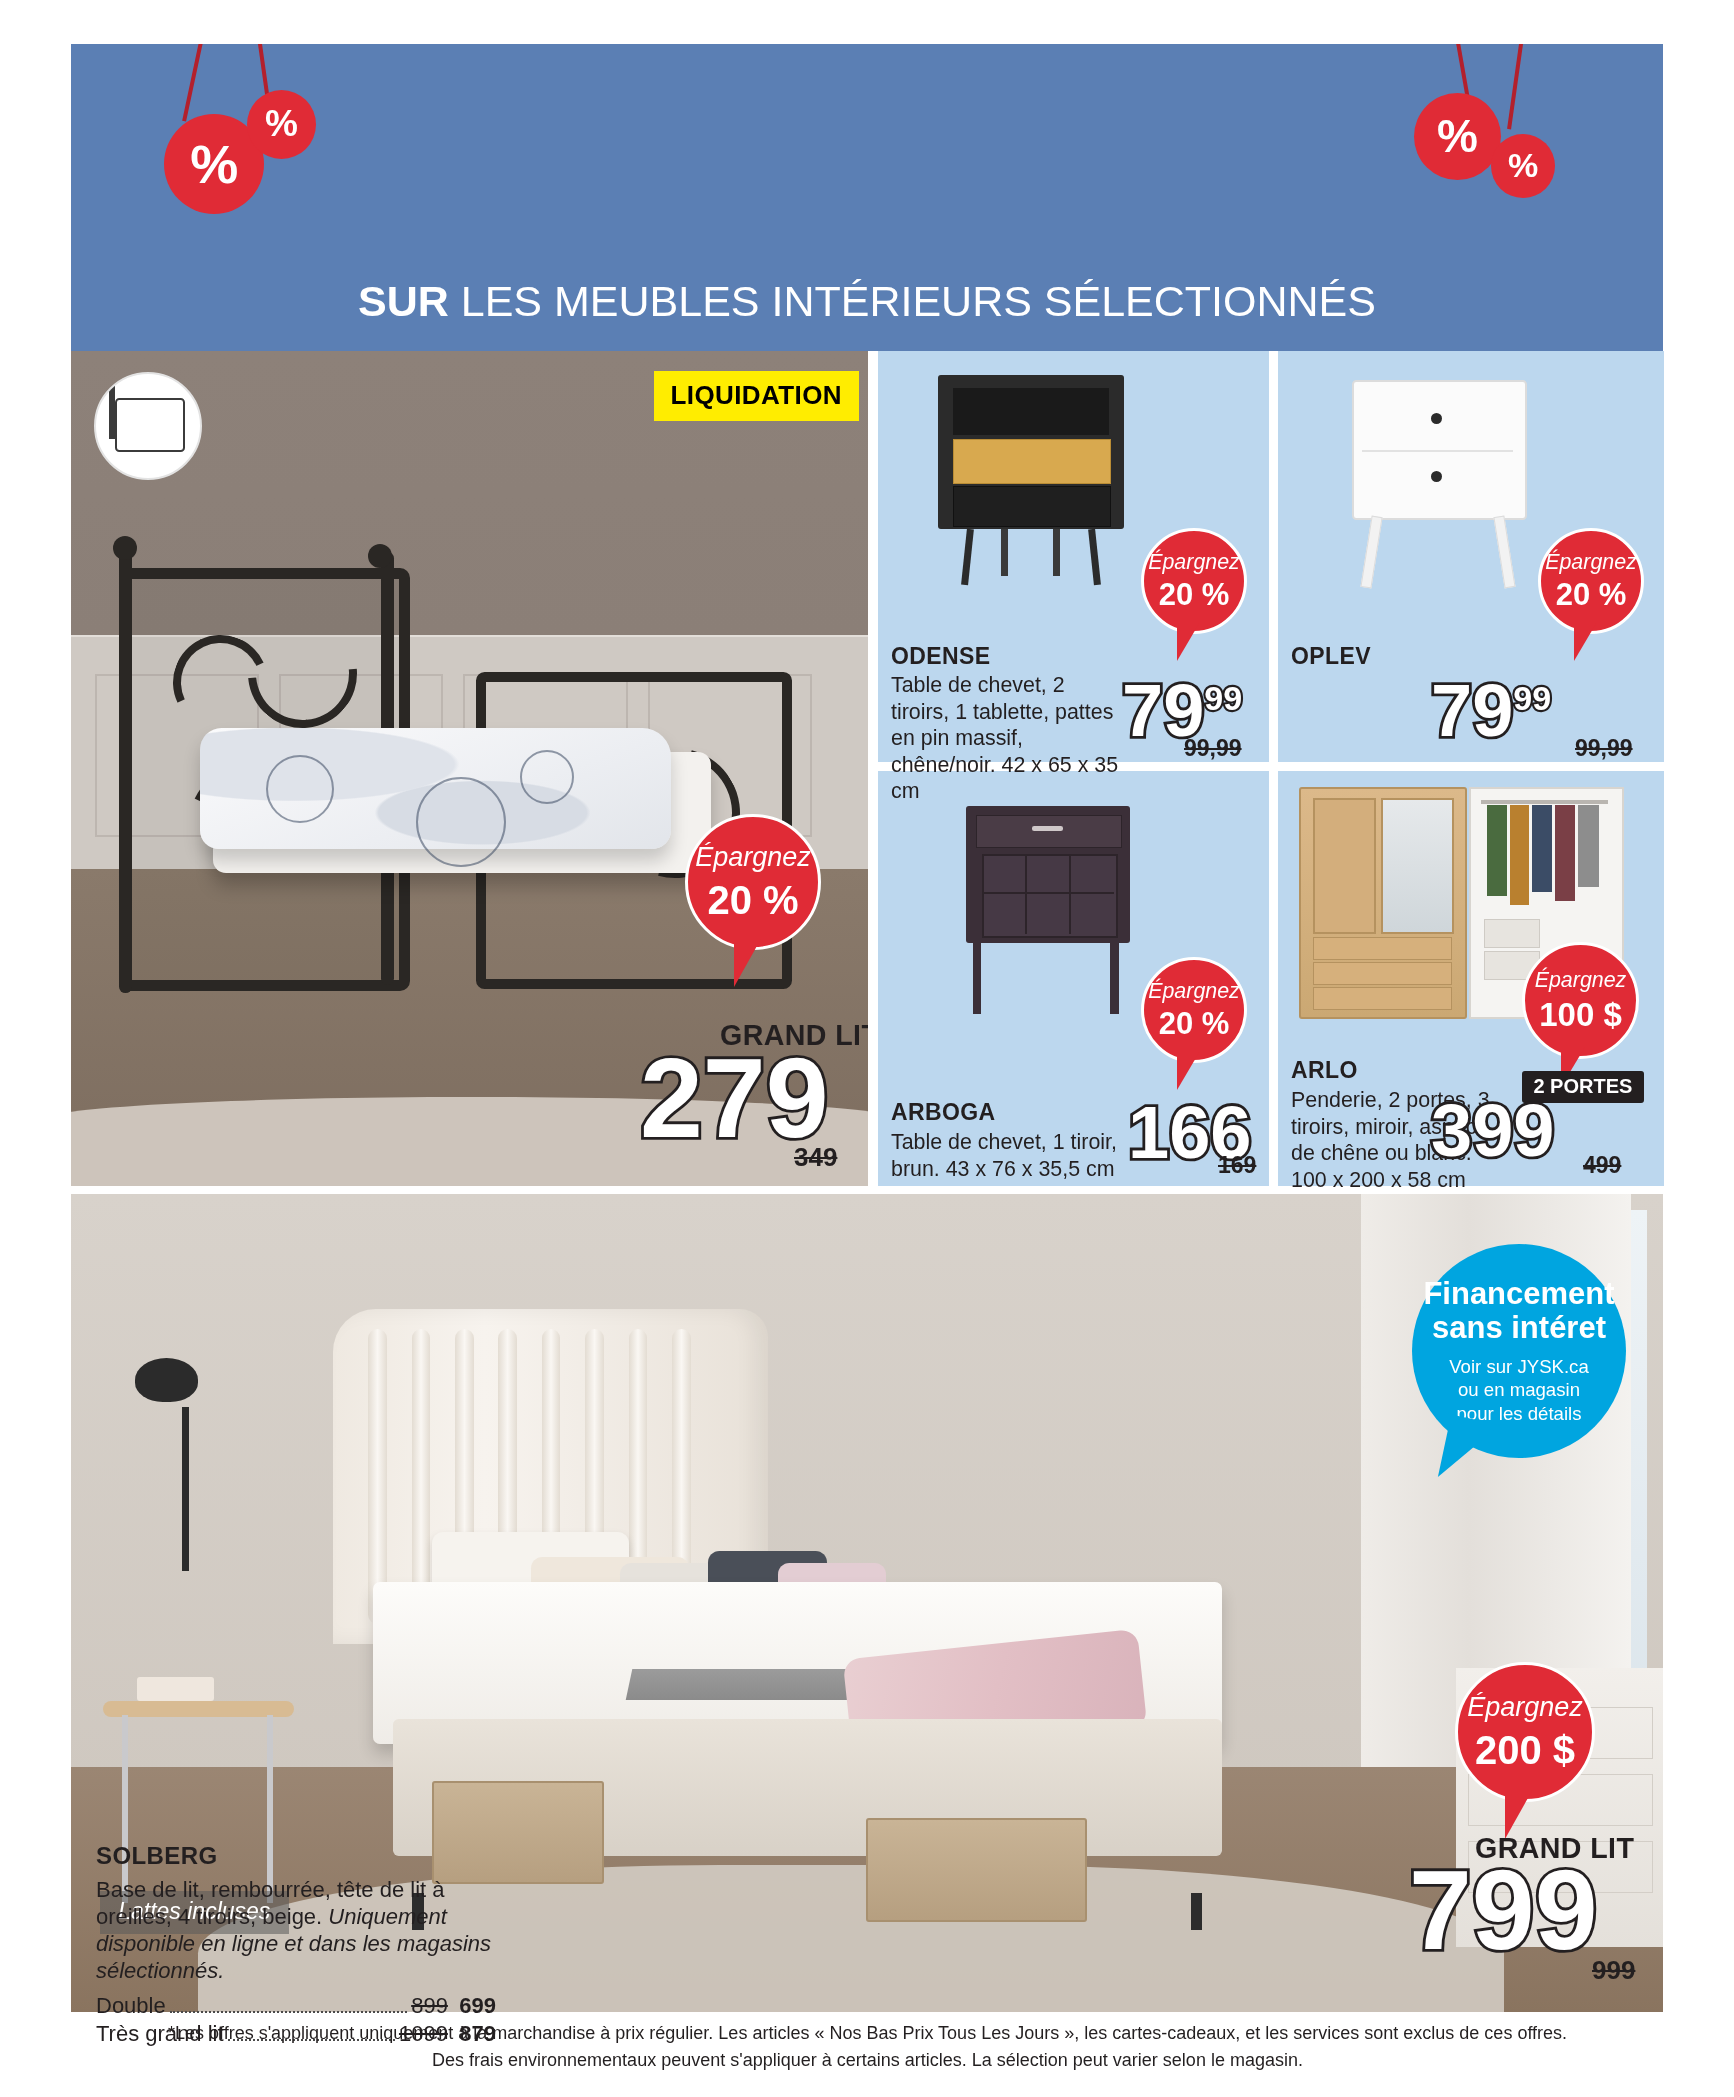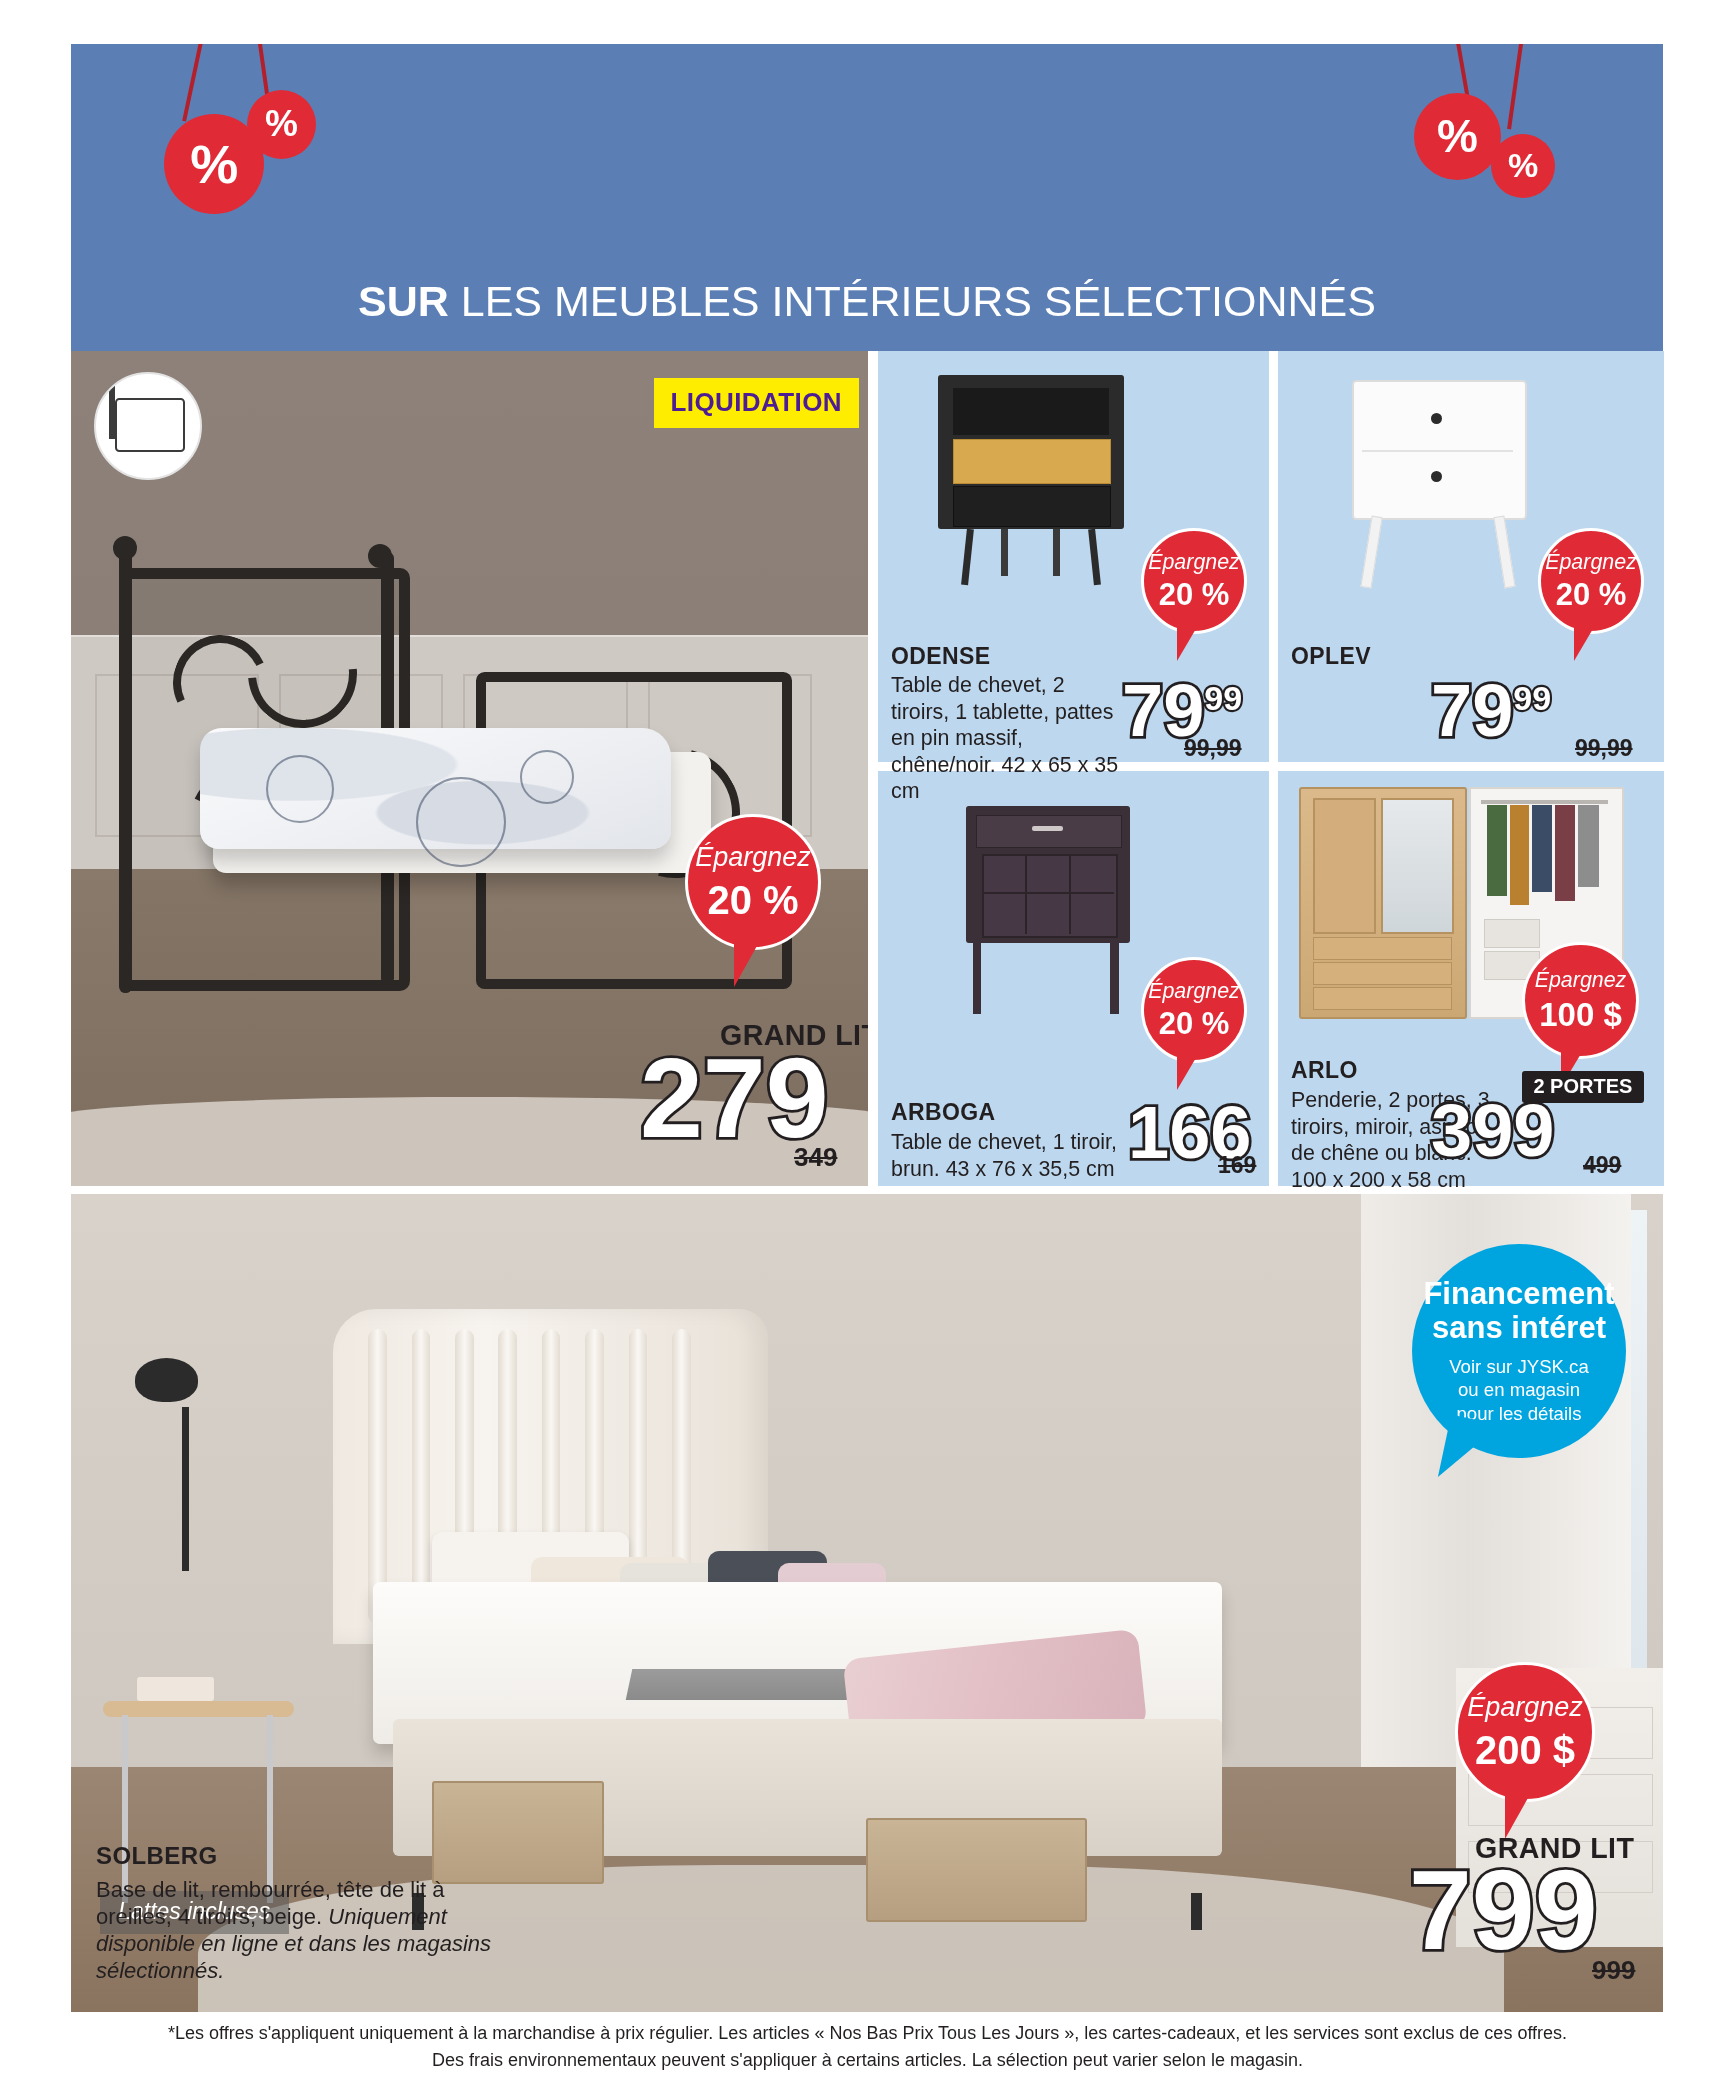--- a/index.html
+++ b/index.html
@@ -200,26 +200,25 @@
     position: absolute;
     left: 13px; top: 11.4px;
     width: 5.7px; height: 53px;
     background: #3b3b3b;
   }
 
   .liquidation {
     position: absolute;
     right: 13px; top: 20px;
     background: #ffed00;
-    color: #4c1d95;
+    color: #000000;
     font-weight: bold;
     font-size: 26px;
     padding: 8.6px 17px 10px 17px;
     letter-spacing: 0.4px;
-    margin-top: 7px;
   }
 
   .lattes-badge {
     position: absolute;
     padding: 7.1px 18.6px 8.6px 18.6px;
     background: rgba(90,90,90,0.55);
     color: #ffffff;
     font-size: 23px;
     font-style: italic;
     white-space: nowrap;
@@ -734,20 +733,34 @@
   <div class="fin-bubble" style="left:1412px; top:1244px;">
     <div class="t1">Financement</div>
     <div class="t1">sans intéret</div>
     <div class="t2" style="width:157px;">Voir sur JYSK.ca ou en magasin pour les détails</div>
   </div>
   <div class="fin-tail" style="left:1444px; top:1419px; transform:rotate(12deg);"></div>
 
   <div style="position:absolute; left:96px; top:1842px; width:400px;">
     <div style="font-size:24px; font-weight:bold; letter-spacing:0.4px; margin-bottom:5.7px;">SOLBERG</div>
     <div style="font-size:22px; line-height:1.24;"><span>Base de lit, rembourrée, tête de lit à oreilles, 4 tiroirs, beige. </span><i>Uniquement disponible en ligne et dans les magasins sélectionnés.</i></div>
+    <div class="price-lines">
+      <div class="price-line">
+        <span class="lbl">Double</span>
+        <span class="dots"></span>
+        <span class="old">899</span>
+        <span class="new">699</span>
+      </div>
+      <div class="price-line">
+        <span class="lbl">Très grand lit</span>
+        <span class="dots"></span>
+        <span class="old">1099</span>
+        <span class="new">879</span>
+      </div>
+    </div>
   </div>
 
   <div class="bubble" style="left:1455px; top:1662px; width:140px; height:140px;">
     <span class="l1" style="font-size:27px; margin-bottom:8.6px;">Épargnez</span>
     <span class="l2" style="font-size:40px;">200 $</span>
     <span class="tail" style="left:47px; bottom:-40px; border-width:50px 28.6px 0 0; border-color:#e02b36 transparent transparent transparent;"></span>
   </div>
   <div class="price-label" style="left:1475px; top:1832px;">GRAND LIT</div>
   <div class="price-big" style="left:1409px; top:1859px; font-size:113px;">
     <span>799</span>

